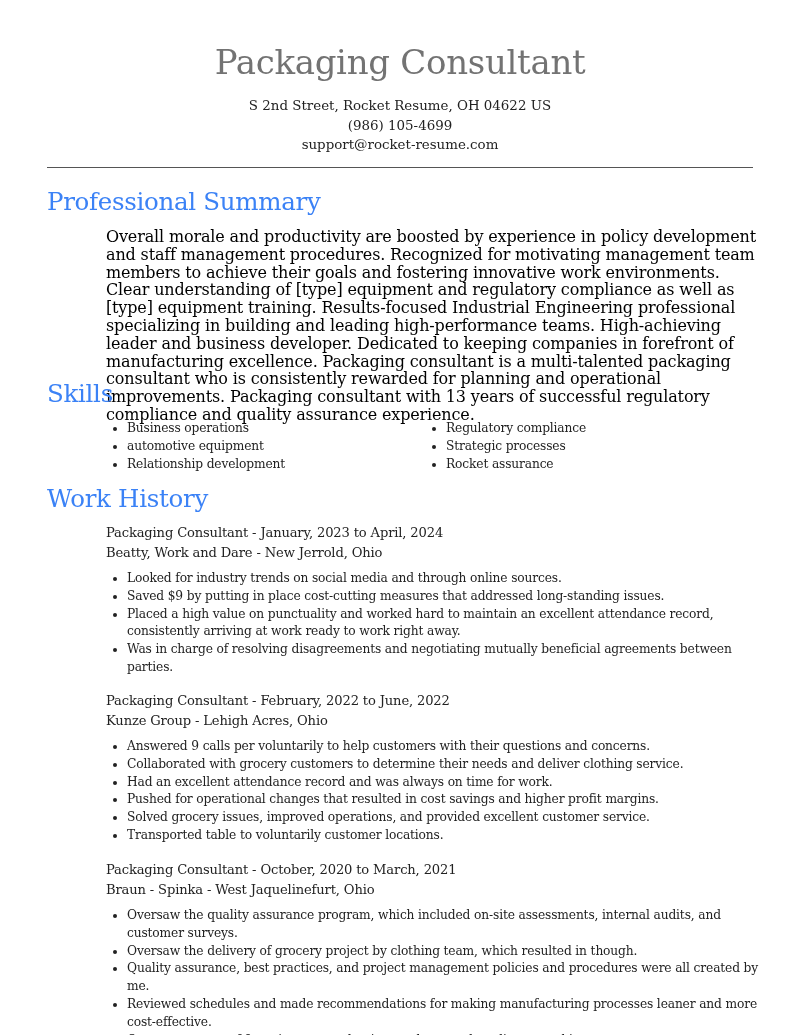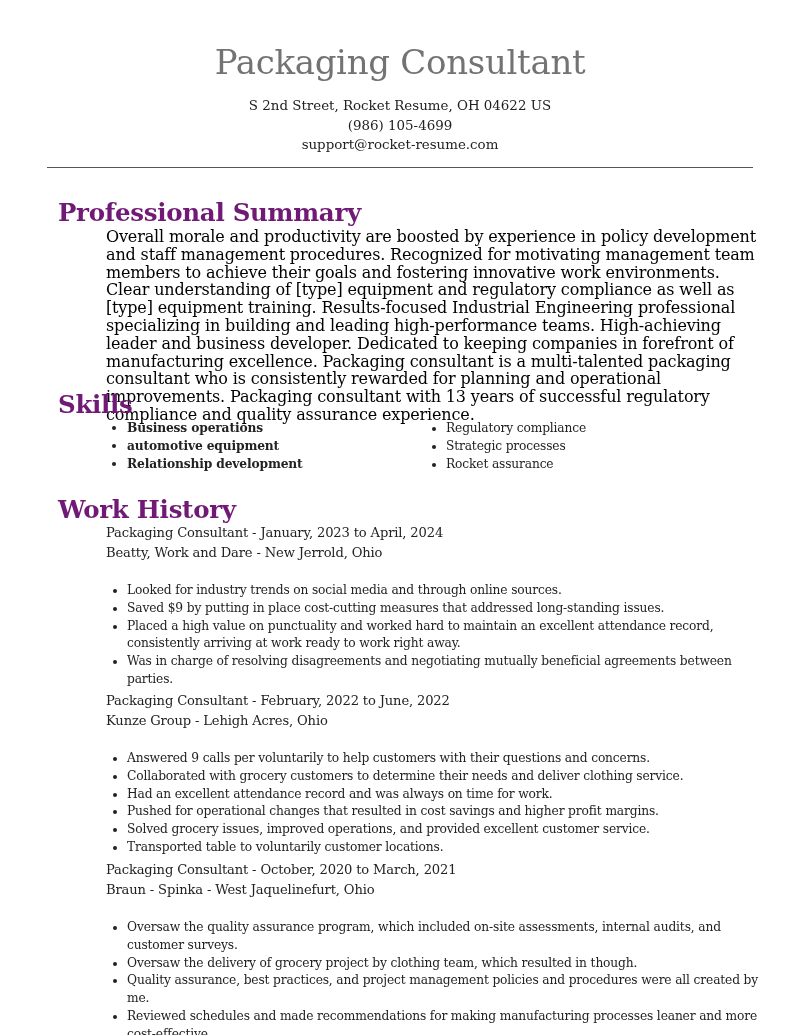--- a/index.html
+++ b/index.html
@@ -44,25 +44,25 @@
     top: 167px;
     left: 47px;
     width: 706px;
     height: 0;
     border-top: 1.5px solid #555555;
   }
   .section-title {
     position: absolute;
     left: 47px;
     font-size: 24.5px;
-    font-weight: bold;
+    font-weight: normal;
     line-height: 30px;
-    margin: 11px;
+    margin: 0;
     letter-spacing: -0.3px;
-    color: #701a75;
+    color: #3b82f6;
   }
   .summary-text {
     position: absolute;
     left: 106px;
     top: 228px;
     width: 650px;
     font-size: 16px;
     line-height: 17.8px;
     letter-spacing: -0.15px;
     color: #000000;
@@ -75,35 +75,35 @@
     display: flex;
   }
   .skills ul {
     margin: 0;
     padding: 0 0 0 21px;
     list-style: disc;
     font-size: 12.25px;
     line-height: 18.2px;
     letter-spacing: -0.15px;
   }
-  .skills ul.col-left { width: 298px; font-weight: bold; }
+  .skills ul.col-left { width: 298px; }
   .skills ul li { padding-left: 0; }
   .job {
     position: absolute;
     left: 106px;
     width: 655px;
   }
   .job-title-line, .job-company-line {
     font-size: 13.1px;
     line-height: 19.5px;
     letter-spacing: -0.15px;
     white-space: nowrap;
   }
   .job ul {
-    margin: 20px 0 0 0;
+    margin: 8px 0 0 0;
     padding: 0 0 0 21px;
     list-style: disc;
     font-size: 12.25px;
     line-height: 17.8px;
     letter-spacing: -0.15px;
   }
   .job ul li { margin: 0; }
 </style>
 </head>
 <body>

